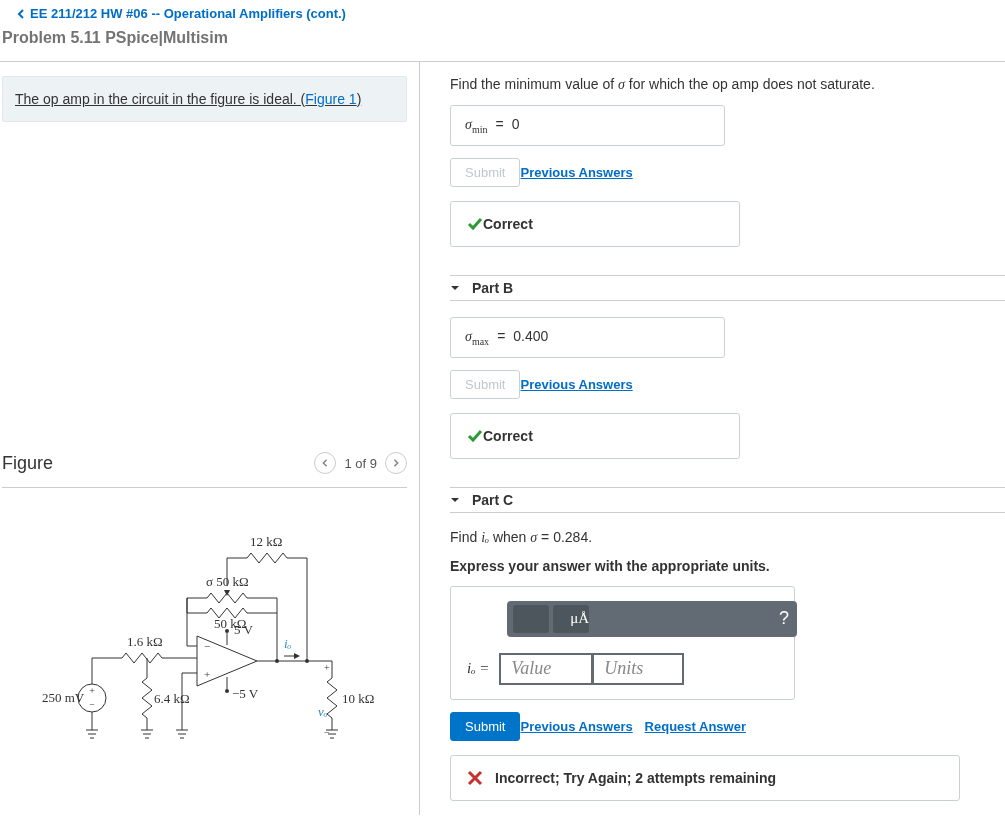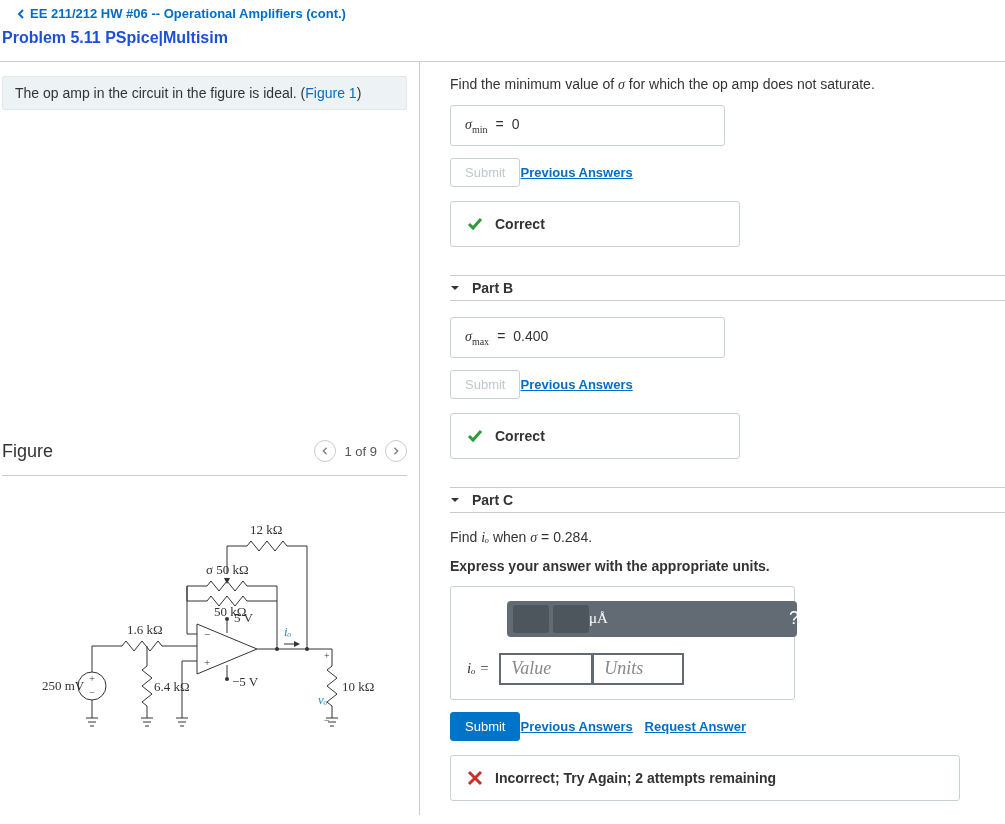--- a/index.html
+++ b/index.html
@@ -1,50 +1,50 @@
 <!DOCTYPE html>
 <html><head>
 <meta charset="utf-8">
 <style>
   * { box-sizing: border-box; }
   html, body { margin: 0; padding: 0; font-family: Arial, Helvetica, sans-serif; font-size: 14px; color: #333; background:#fff; }
   body { width: 1005px; }
   a { color: #006ec8; text-decoration: none; }
   .top-link { color:#006ec8; font-weight:bold; font-size:13px; padding:6px 4px 2px 16px; display:flex; align-items:center; gap:4px;}
   .top-link svg { width:10px; height:10px; }
-  h1.problem-title { font-size:16px; font-weight:bold; margin:6px 0 14px 2px; color:#1d4ed8;}
+  h1.problem-title { font-size:16px; font-weight:bold; margin:6px 0 14px 2px; color:#737373;}
   .hr { border:none; border-top:1px solid #ccc; margin:0 0 0 0;}
   .layout { display:flex; }
   .left-col { width:420px; padding:14px 12px 12px 2px; border-right:1px solid #ccc; }
   .right-col { flex:1; padding:14px 0 14px 30px; }
-  .intro-box { background:#edf2f4; border:1px solid #e1e7ea; padding:8px 12px; border-radius:2px; font-size:14px; }
+  .intro-box { background:#edf2f4; border:1px solid #e1e7ea; padding:14px 12px; border-radius:2px; font-size:14px;text-decoration:underline; }
   .intro-box .fig-link { color:#006ec8; }
   .figure-header { display:flex; align-items:center; justify-content:space-between; margin-top:330px; padding-bottom:13px; border-bottom:1px solid #ccc;}
   .figure-header .label { font-size:18px; font-weight:normal; color:#333;}
   .pager { display:flex; align-items:center; gap:8px; font-size:13px; color:#555;}
   .pager-btn { width:22px; height:22px; border:1px solid #ccc; border-radius:50%; display:flex; align-items:center; justify-content:center; background:#fff; cursor:pointer;}
   .pager-btn svg { width:8px; height:8px; stroke:#888; }
   .figure-img { margin-top:30px; padding-left:30px;}
   .question-text { font-size:14px; margin-bottom:12px; }
   .answer-box { border:1px solid #c9d0d4; border-radius:3px; padding:10px 14px; width:275px; font-size:14px; display:flex; align-items:baseline; gap:8px;}
   .answer-box .var { font-style:italic; font-family:'Times New Roman',serif;}
   .answer-box sub { font-size:10px; font-style:normal;}
   .btn-row { margin-top:12px; display:flex; align-items:center; }
   .btn-submit { background:#fff; border:1px solid #c9d0d4; color:#bfc8cd; padding:6px 14px; border-radius:3px; font-size:13px; cursor:default;}
   .btn-submit.active { background:#0074c8; border-color:#0074c8; color:#fff; cursor:pointer;}
   .link-prev { color:#006ec8; font-weight:bold; font-size:13px; text-decoration:underline;}
   .link-req { color:#006ec8; font-weight:bold; font-size:13px; text-decoration:underline; margin-left:8px;}
-  .status-box { border:1px solid #c9d0d4; border-radius:3px; padding:14px 16px; width:290px; margin-top:14px; display:flex; align-items:center; gap:12px; font-weight:bold; font-size:14px;}
+  .status-box { border:1px solid #c9d0d4; border-radius:3px; padding:14px 16px; width:290px; margin-top:14px; display:flex; align-items:center; font-weight:bold; font-size:14px;}
   .status-box.correct svg { stroke:#2e9a3a; }
   .part-header { display:flex; align-items:center; gap:12px; padding:4px 0; border-top:1px solid #ccc; border-bottom:1px solid #ccc; margin:28px 0 16px 0; font-weight:bold; font-size:14px;}
   .part-header svg { width:10px; height:10px; }
   .bold-instr { font-weight:bold; font-size:14px; margin-top:6px; margin-bottom:12px;}
   .input-panel { border:1px solid #c9d0d4; border-radius:3px; padding:14px 16px; width:345px;}
   .toolbar { background:#626b73; border-radius:4px; padding:4px 6px; display:flex; align-items:center; gap:4px; width:290px; margin-left:40px;}
-  .tool { width:34px; height:28px; display:flex; align-items:center; justify-content:flex-start; border-radius:3px; color:#fff; font-size:14px;padding-left:36px;}
+  .tool { width:34px; height:28px; display:flex; align-items:center; justify-content:flex-end; border-radius:3px; color:#fff; font-size:14px;padding-left:36px;}
   .tool.sel { background:#4e565d; }
   .tool svg { width:16px; height:16px; stroke:#fff; fill:none; stroke-width:2;}
   .input-row { display:flex; align-items:center; gap:10px; margin-top:16px;}
   .input-row .lhs { font-style:italic; font-family:'Times New Roman',serif; font-size:15px;}
   .field { border:2px solid #626b73; height:32px; display:flex; align-items:center; padding:0 10px; font-style:italic; font-family:'Times New Roman',serif; font-size:18px; color:#888;}
   .field.value { width:95px; border-right-width:3px; }
   .field.units { width:90px; border-left:none;}
   .err-box { border:1px solid #c9d0d4; border-radius:3px; padding:14px 16px; width:510px; margin-top:14px; display:flex; align-items:center; gap:12px; font-weight:bold; font-size:14px;}
   .err-box svg { width:16px; height:16px; }
 </style>

